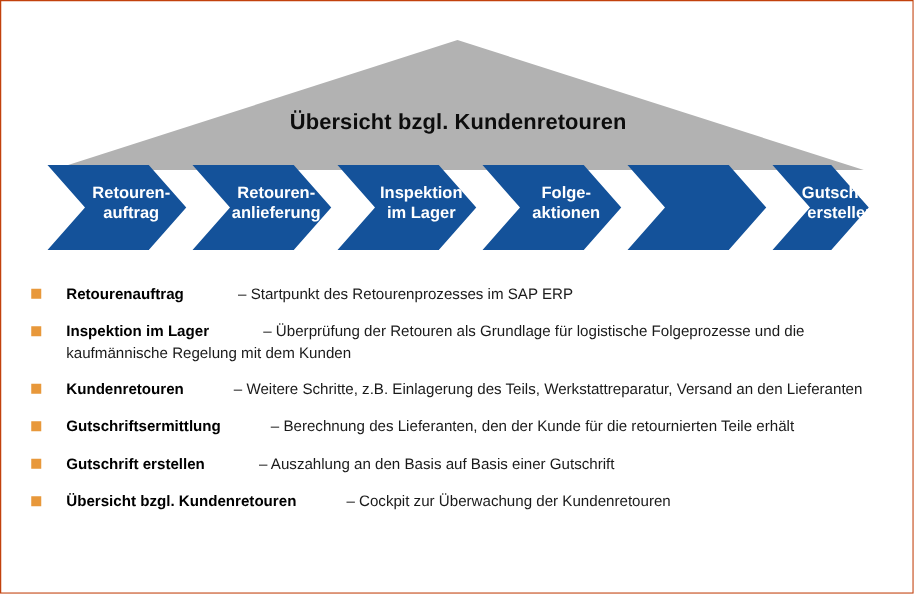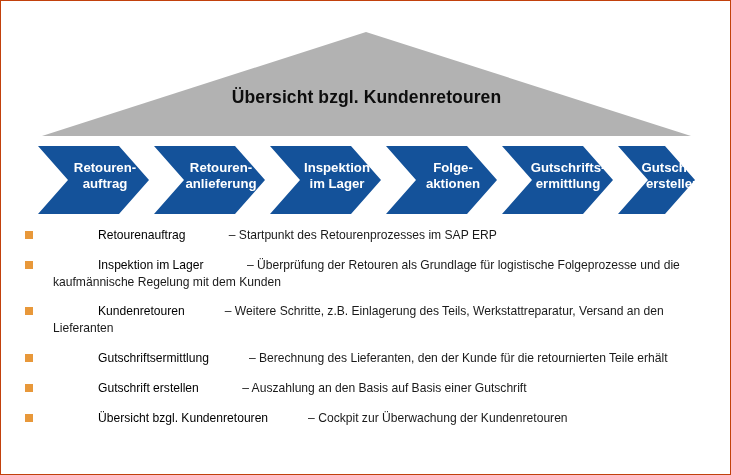--- a/index.html
+++ b/index.html
@@ -41,21 +41,21 @@
     font-weight: bold;
     color: #0d0d0d;
     letter-spacing: 0.1px;
     white-space: nowrap;
   }
 
   
   .chevrons {
     position: absolute;
     left: 0;
-    top: 143px;
+    top: 129px;
     width: 639px;
     height: 72px;
   }
   .chevrons svg {
     display: block;
   }
   .chev-label {
     position: absolute;
     color: #ffffff;
     font-size: 13.2px;
@@ -86,23 +86,22 @@
   }
   .bullet-mark {
     position: absolute;
     left: 0;
     top: 4px;
     width: 8px;
     height: 8px;
     background: #e8983a;
   }
   .bullet-term {
-    font-weight: normal;
+    font-weight: bold;
     color: #000000;
-    margin-left: 45px;
   }
   .bullet-desc {
     color: #1a1a1a;
     padding-left: 40px;
   }
 </style>
 </head>
 <body>
 
 <div id="slide">
@@ -131,22 +130,20 @@
     </svg>
 
     <div class="chev-label" style="left:58px;  width:92px;">Retouren-
 auftrag</div>
     <div class="chev-label" style="left:172px; width:96px;">Retouren-
 anlieferung</div>
     <div class="chev-label" style="left:288px; width:96px;">Inspektion
 im Lager</div>
     <div class="chev-label" style="left:404px; width:96px;">Folge-
 aktionen</div>
-    <div class="chev-label" style="left:518px; width:98px;">Gutschrifts-
-ermittlung</div>
     <div class="chev-label" style="left:632px; width:80px;">Gutschrift
 erstellen</div>
   </div>
 
   <div class="bullets">
 
     <div class="bullet-row">
       <span class="bullet-mark"></span>
       <span class="bullet-term">Retourenauftrag</span><span class="bullet-desc"> – Startpunkt des Retourenprozesses  im SAP ERP</span>
     </div>

